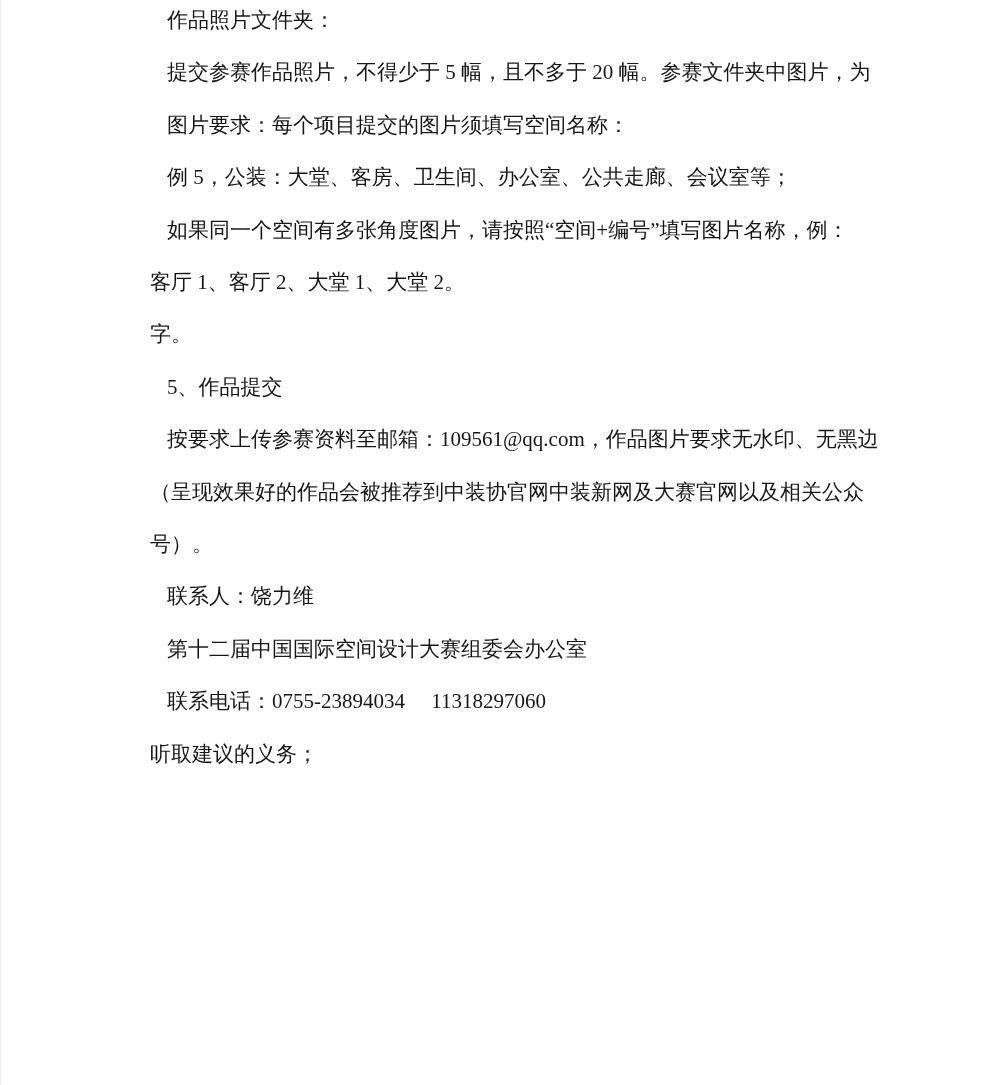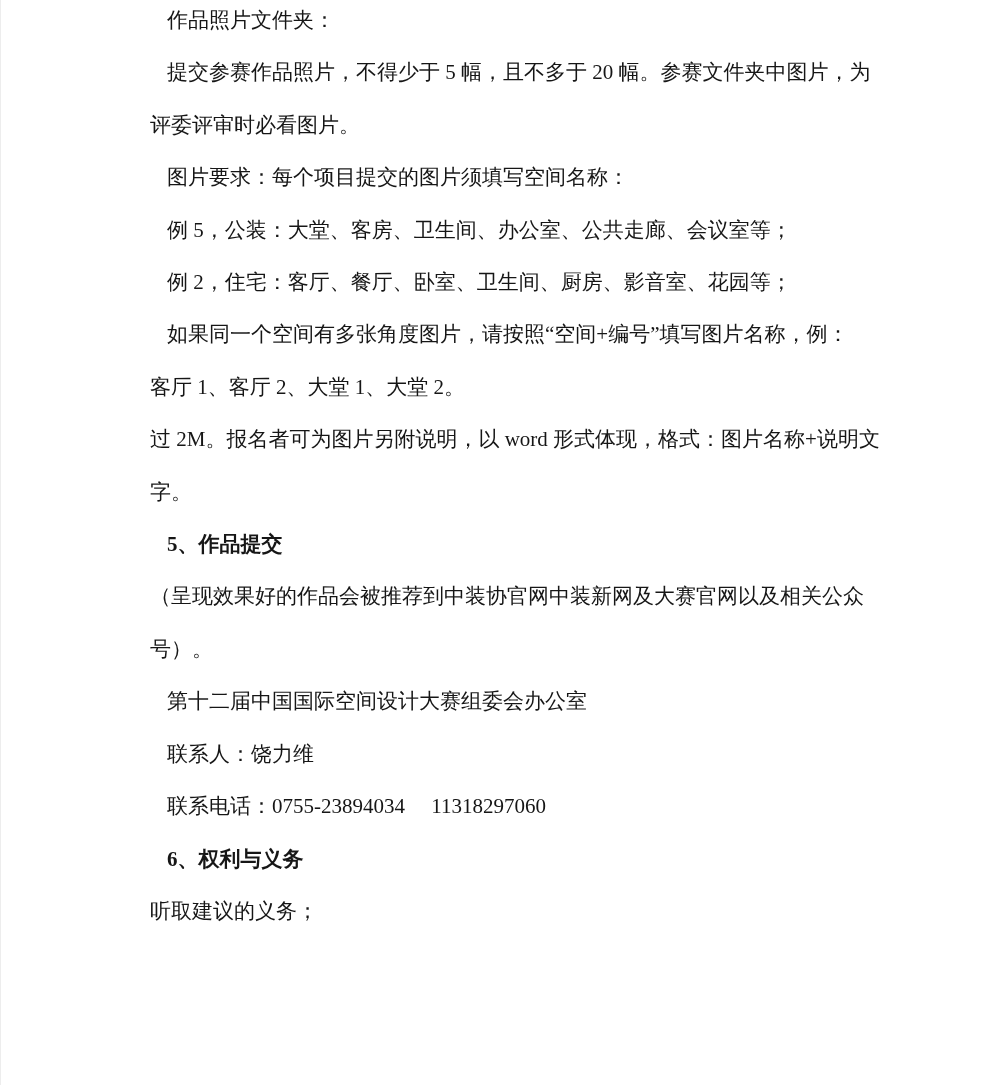--- a/index.html
+++ b/index.html
@@ -26,38 +26,35 @@
     font-size: 21px;
     line-height: 52.4px;
     color: #161616;
     white-space: pre;
     font-family: "Liberation Serif", "DejaVu Serif", serif;
   }
   .text-line.indent {
     padding-left: 17px;
   }
   .text-line.bold {
-    font-weight: bold;
+    font-weight: normal;
   }
 </style>
 </head>
 <body>
 
 <div class="doc-body">
     <div class="text-line indent">作品照片文件夹：</div>
     <div class="text-line indent">提交参赛作品照片，不得少于 5 幅，且不多于 20 幅。参赛文件夹中图片，为</div>
-    <div class="text-line">评委评审时必看图片。</div>
     <div class="text-line indent">图片要求：每个项目提交的图片须填写空间名称：</div>
     <div class="text-line indent">例 5，公装：大堂、客房、卫生间、办公室、公共走廊、会议室等；</div>
-    <div class="text-line indent">例 2，住宅：客厅、餐厅、卧室、卫生间、厨房、影音室、花园等；</div>
     <div class="text-line indent">如果同一个空间有多张角度图片，请按照“空间+编号”填写图片名称，例：</div>
     <div class="text-line">客厅 1、客厅 2、大堂 1、大堂 2。</div>
-    <div class="text-line">过 2M。报名者可为图片另附说明，以 word 形式体现，格式：图片名称+说明文</div>
     <div class="text-line">字。</div>
     <div class="text-line indent bold">5、作品提交</div>
+    <div class="text-line indent">按要求上传参赛资料至邮箱：109561@qq.com，作品图片要求无水印、无黑边</div>
     <div class="text-line">（呈现效果好的作品会被推荐到中装协官网中装新网及大赛官网以及相关公众</div>
     <div class="text-line">号）。</div>
+    <div class="text-line indent">联系人：饶力维</div>
     <div class="text-line indent">第十二届中国国际空间设计大赛组委会办公室</div>
-    <div class="text-line indent">联系人：饶力维</div>
     <div class="text-line indent">联系电话：0755-23894034　 11318297060</div>
-    <div class="text-line indent bold">6、权利与义务</div>
     <div class="text-line">听取建议的义务；</div>
   </div>
 
 </body></html>

